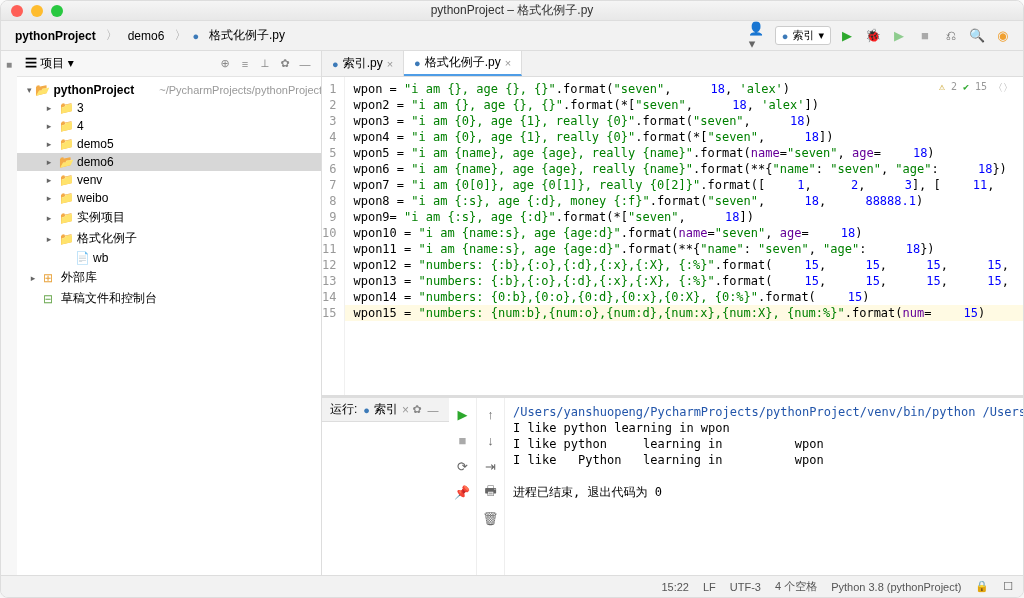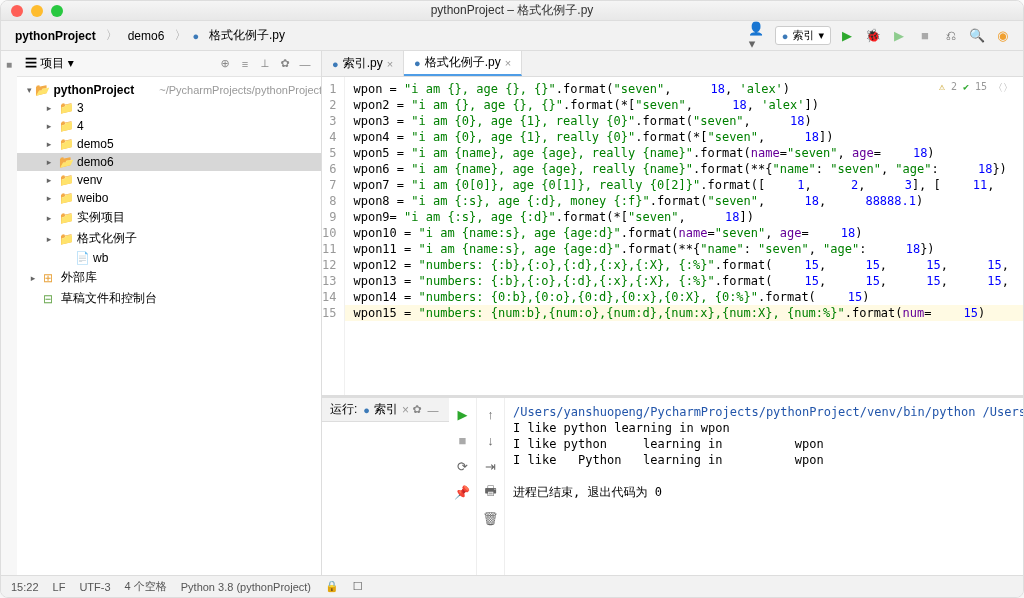--- a/index.html
+++ b/index.html
@@ -48,21 +48,21 @@
 .s-kw { color: #660099; }
 .editor-icons { position: absolute; right: 10px; top: 4px; font-size: 10px; color: #999; display: flex; gap: 6px; }
 .vrail { width: 16px; flex-shrink:0; }
 .vlabel { height: 26px; display:flex; align-items:center; justify-content:center; font-size:10px; color:#888;}
 .run-header { height: 24px; background: #f2f2f2; border-bottom: 1px solid #ddd; display: flex; align-items: center; padding: 0 8px; font-size: 12px; }
 .run-left { width: 28px; display: flex; flex-direction: column; gap: 6px; padding: 6px 4px; border-right: 1px solid #eee; align-items: center; }
 .run-left2 { width: 28px; display: flex; flex-direction: column; gap: 6px; padding: 6px 4px; border-right: 1px solid #eee; align-items: center; }
 .run-body { flex: 1; padding: 6px 8px; font-family: "Menlo", "Consolas", monospace; font-size: 12px; overflow: auto; }
 .run-line { height: 16px; line-height: 16px; white-space: pre; }
 .run-cmd { color: #2255aa; }
-.statusbar { height: 22px; background: #f2f2f2; border-top: 1px solid #ddd; display: flex; align-items: center; gap: 14px; padding: 0 10px; font-size: 11px; color: #555; }
+.statusbar { height: 22px; background: #f2f2f2; border-top: 1px solid #ddd; display: flex; align-items: center; justify-content: flex-end; gap: 14px; padding: 0 10px; font-size: 11px; color: #555; }
 .py-icon { color: #3c7ab8; font-size: 11px; }
 .play { color: #2da82d; }
 .bug { color: #2da82d; }
 </style>
 </head>
 <body>
 
 <div class="window">
 
   <div class="titlebar">

